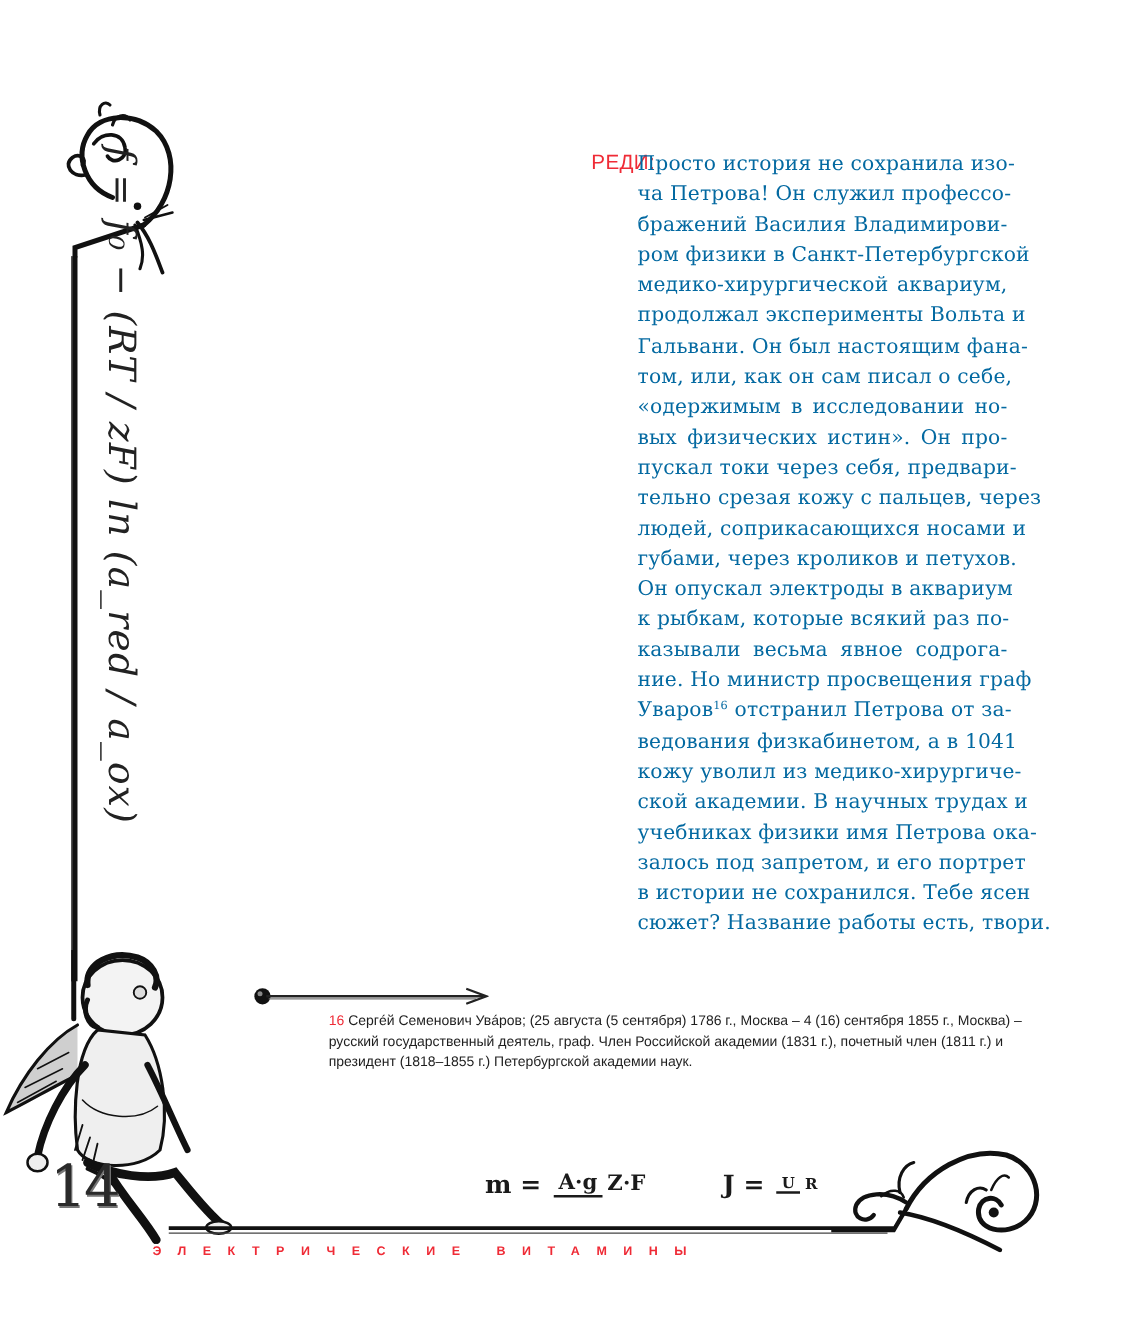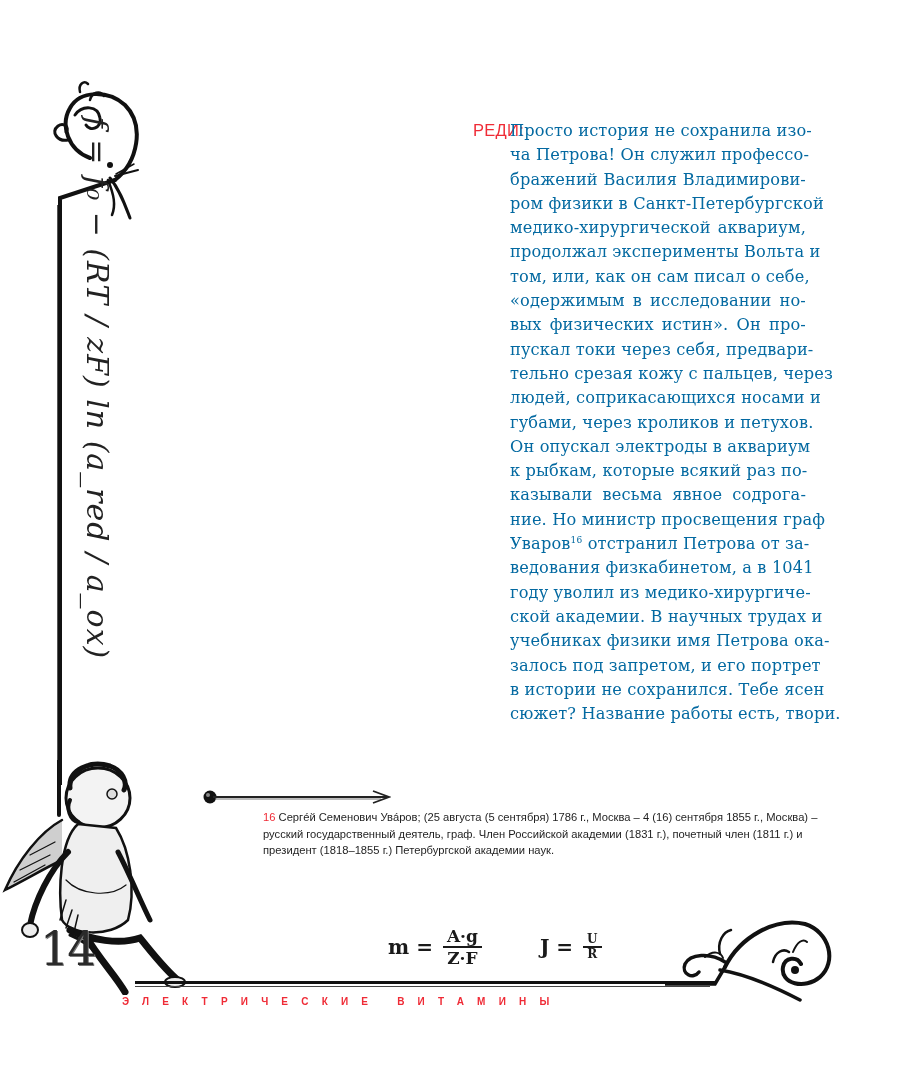--- a/index.html
+++ b/index.html
@@ -17,21 +17,21 @@
 
   .bottom-line-1 { position: absolute; left: 135px; top: 981px; width: 580px; height: 3px; background: #111; }
   .bottom-line-2 { position: absolute; left: 135px; top: 986px; width: 575px; height: 1px; background: #444; }
 
   .running-title { position: absolute; left: 122px; top: 996px; font-family: "Liberation Sans", sans-serif; font-size: 10px; color: #ef2b36; letter-spacing: 13.2px; white-space: nowrap; font-weight: bold; }
 
   .ornament-bottom { position: absolute; left: 665px; top: 912px; width: 175px; height: 90px; }
 
   .formulas { position: absolute; left: 388px; top: 922px; height: 50px; display: flex; align-items: center; gap: 58px; font-family: "DejaVu Serif", serif; font-weight: bold; color: #1a1a1a; }
   .formula { display: flex; align-items: center; gap: 10px; font-size: 20px; }
-  .frac { display: inline-flex; flex-direction: column; align-items: center; font-size: 17px; line-height: 20px; }
+  .frac { display: inline-flex; align-items: center; font-size: 17px; line-height: 20px; }
   .frac .num { padding: 0 4px; border-bottom: 2px solid #1a1a1a; }
   .frac .den { padding: 0 4px; }
   .frac.small { font-size: 12px; line-height: 13px; }
   .frac.small .num { border-bottom-width: 2px; }
 
   .speaker { position: absolute; left: 449px; top: 121px; font-family: "Liberation Sans", sans-serif; font-size: 16.5px; color: #ef2b36; letter-spacing: 0.3px; margin-left: 24px; }
   .main-text { position: absolute; left: 510px; top: 119px; width: 296px; }
   .main-text .line { display: block; height: 24.3px; line-height: 24.3px; font-size: 16.2px; white-space: nowrap; text-align: justify; text-align-last: justify; color: #0369a1; letter-spacing: 0.15px; }
   .main-text .line.last { text-align-last: justify; }
   .main-text sup { font-size: 9px; vertical-align: 6px; line-height: 0; }
@@ -68,34 +68,35 @@
 </div>
 
 <div class="speaker">РЕДИ:</div>
 <div class="main-text">
   <span class="line">Просто история не сохранила изо-</span>
   <span class="line">ча Петрова! Он служил профессо-</span>
   <span class="line">бражений Василия Владимирови-</span>
   <span class="line">ром физики в Санкт-Петербургской</span>
   <span class="line">медико-хирургической аквариум,</span>
   <span class="line">продолжал эксперименты Вольта и</span>
+  <span class="line">Гальвани. Он был настоящим фана-</span>
   <span class="line">том, или, как он сам писал о себе,</span>
   <span class="line">«одержимым в исследовании но-</span>
   <span class="line">вых физических истин». Он про-</span>
   <span class="line">пускал токи через себя, предвари-</span>
   <span class="line">тельно срезая кожу с пальцев, через</span>
   <span class="line">людей, соприкасающихся носами и</span>
   <span class="line">губами, через кроликов и петухов.</span>
   <span class="line">Он опускал электроды в аквариум</span>
   <span class="line">к рыбкам, которые всякий раз по-</span>
   <span class="line">казывали весьма явное содрога-</span>
   <span class="line">ние. Но министр просвещения граф</span>
   <span class="line"><span>Уваров</span><sup>16</sup> <span>отстранил Петрова от за-</span></span>
   <span class="line">ведования физкабинетом, а в 1041</span>
-  <span class="line">году уволил из медико-хирургиче-</span>
+  <span class="line">кожу уволил из медико-хирургиче-</span>
   <span class="line">ской академии. В научных трудах и</span>
   <span class="line">учебниках физики имя Петрова ока-</span>
   <span class="line">залось под запретом, и его портрет</span>
   <span class="line">в истории не сохранился. Тебе ясен</span>
   <span class="line last">сюжет? Название работы есть, твори.</span>
 </div>
 
 <svg class="arrow" viewBox="0 0 190 22">
   <circle cx="9" cy="11" r="6.5" fill="#111"></circle>
   <circle cx="7" cy="9" r="2" fill="#888"></circle>

